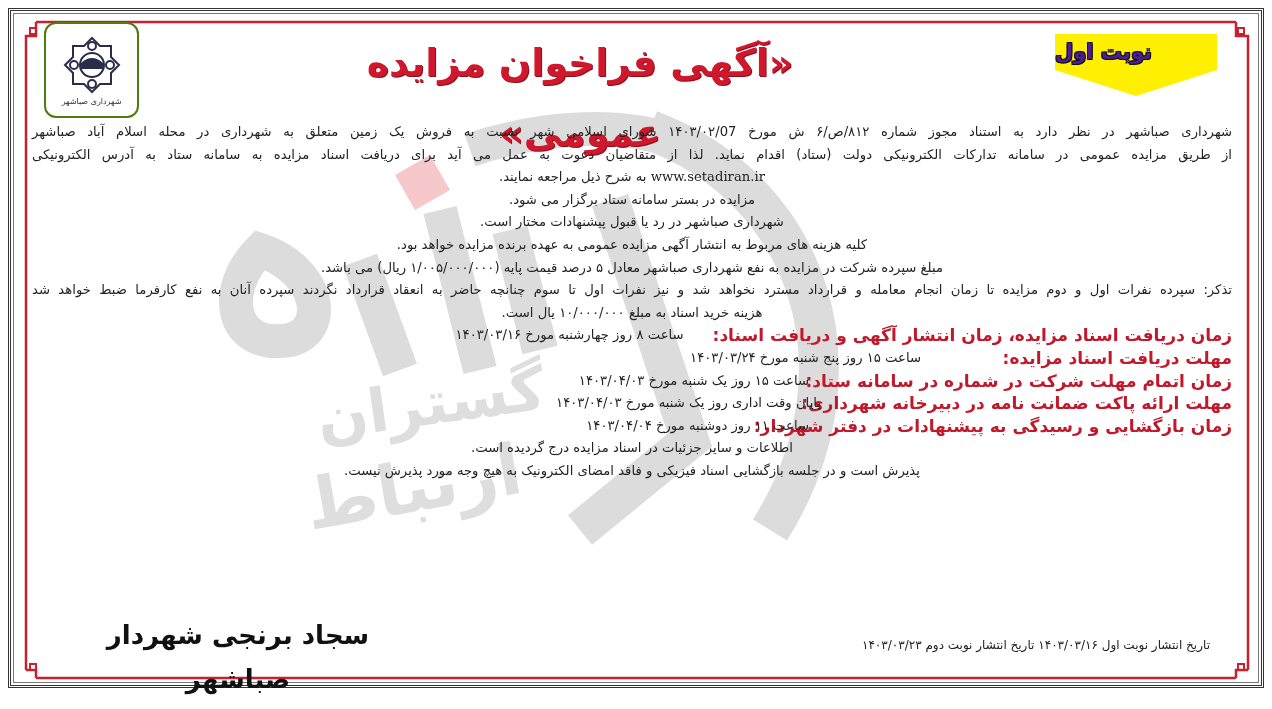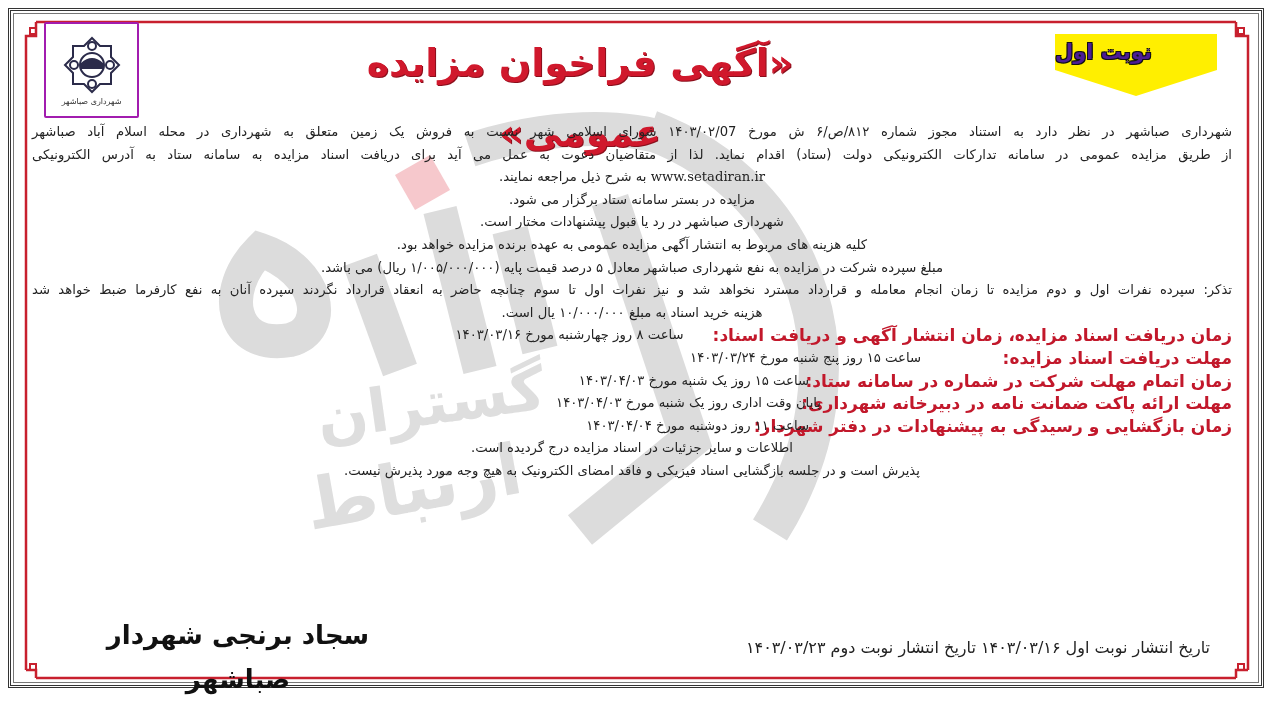--- a/index.html
+++ b/index.html
@@ -15,21 +15,21 @@
       position: absolute; left: 14px; top: 14px; width: 1244px; height: 668px;
     }
     .red-frame svg { position: absolute; left: 0; top: 0; }
     .watermark {
       position: absolute; left: 110px; top: 110px; width: 780px; height: 560px;
       pointer-events: none; z-index: 1;
     }
     .content { position: absolute; left: 0; top: 0; width: 1272px; height: 709px; z-index: 2; }
     .logo-box {
       position: absolute; left: 44px; top: 22px; width: 95px; height: 96px;
-      border: 2px solid #a21caf; border-radius: 2px; background: #fff;
+      border: 2px solid #4d7c0f; border-radius: 12px; background: #fff;
       display: flex; flex-direction: column; align-items: center; justify-content: center;
     }
     .logo-caption {
       font-family: "DejaVu Serif", serif; font-size: 8px; color: #333; margin-top: 2px;
     }
     .title {
       position: absolute; left: 330px; top: 28px; width: 500px; height: 70px;
       text-align: center; direction: rtl;
       font-family: "DejaVu Sans", sans-serif; font-weight: bold; font-size: 38px;
       color: #d0182c; line-height: 70px;
@@ -55,21 +55,21 @@
     .sched-row { display: flex; flex-direction: row; white-space: nowrap; }
     .sched-label { color: #c2182b; font-weight: bold; font-size: 17px; margin-left: 13px; }
     .sched-value { margin-right: 14px; }
     .signature {
       position: absolute; left: 58px; top: 613px; width: 360px; height: 44px;
       direction: rtl; text-align: center;
       font-weight: bold; font-size: 26px; color: #111; line-height: 44px;
     }
     .footer-dates {
       position: absolute; right: 62px; top: 638px; direction: rtl;
-      font-size: 16px; color: #222; white-space: nowrap;
+      font-size: 12px; color: #222; white-space: nowrap;
     }
     .url { direction: ltr; unicode-bidi: embed; font-family: "DejaVu Serif", serif; }
   </style>
 </head>
 <body>
 
 <div class="outer-frame"></div>
 
 <div class="red-frame">
   <svg width="1244" height="668" viewBox="0 0 1244 668">

